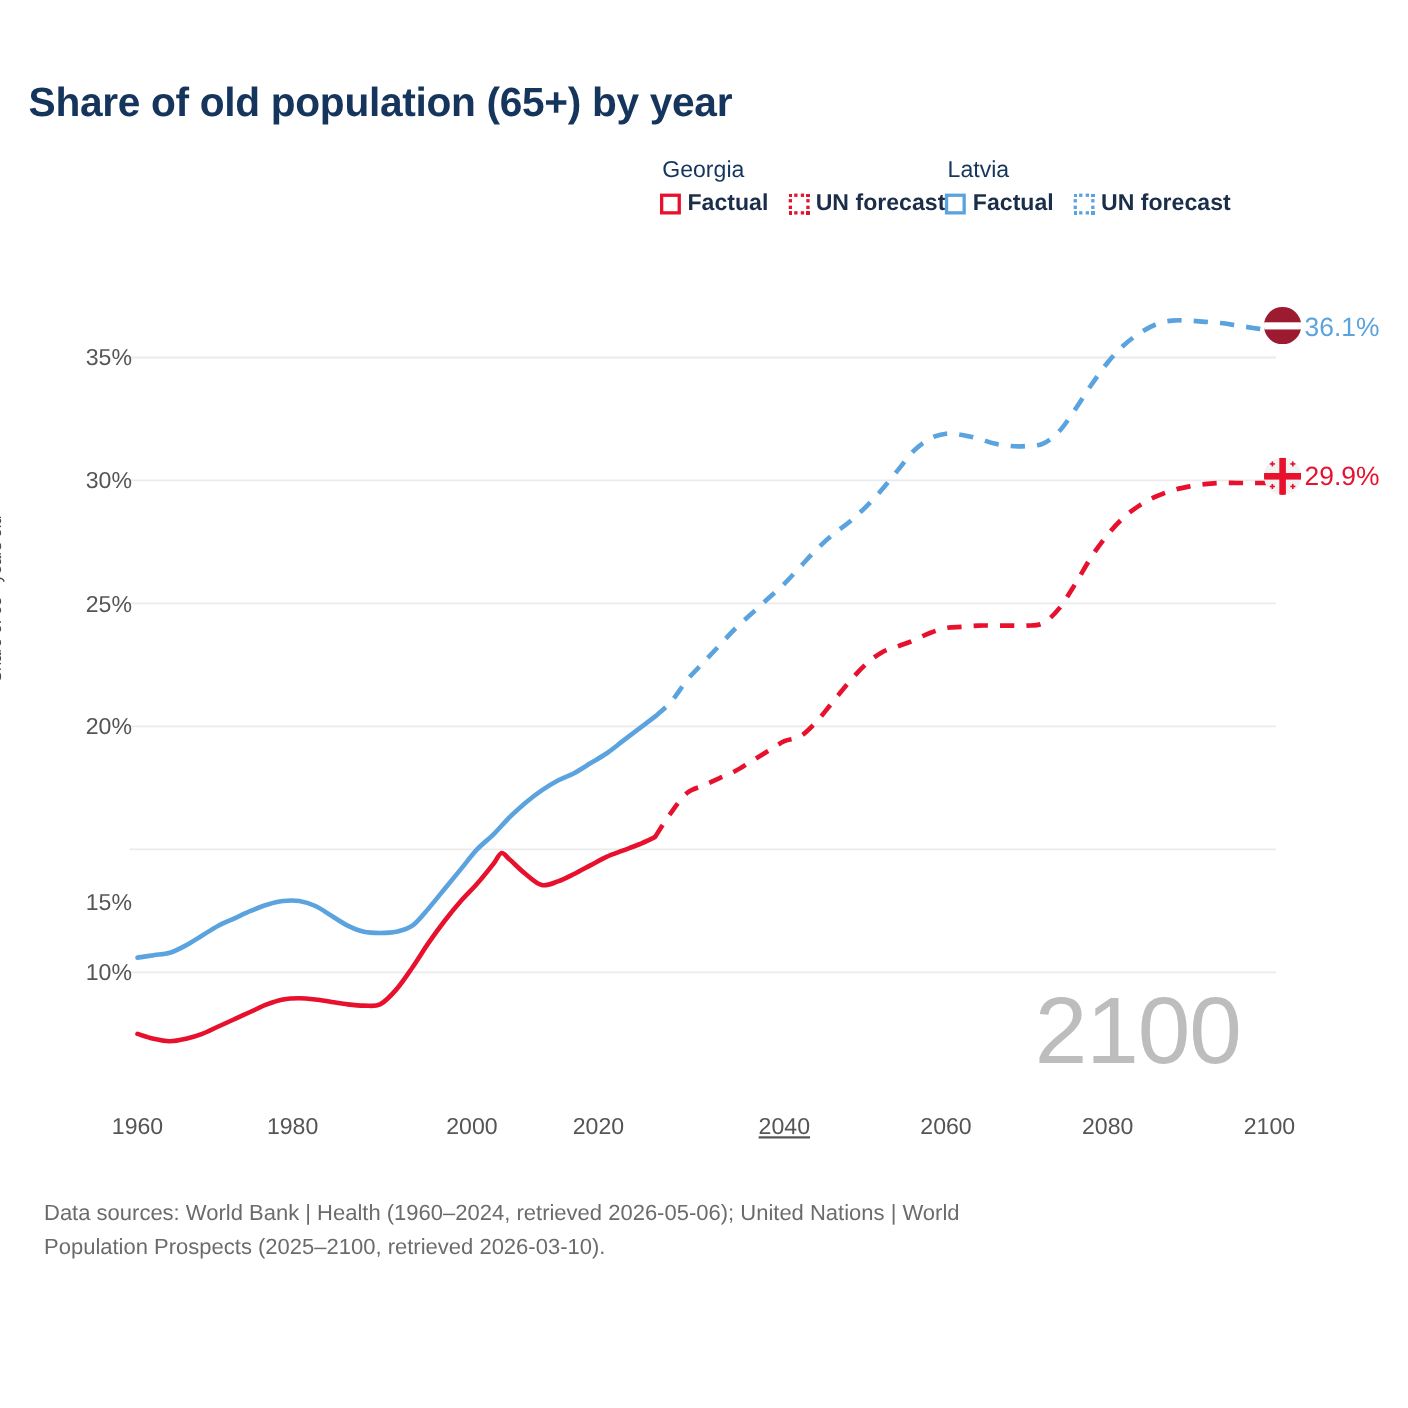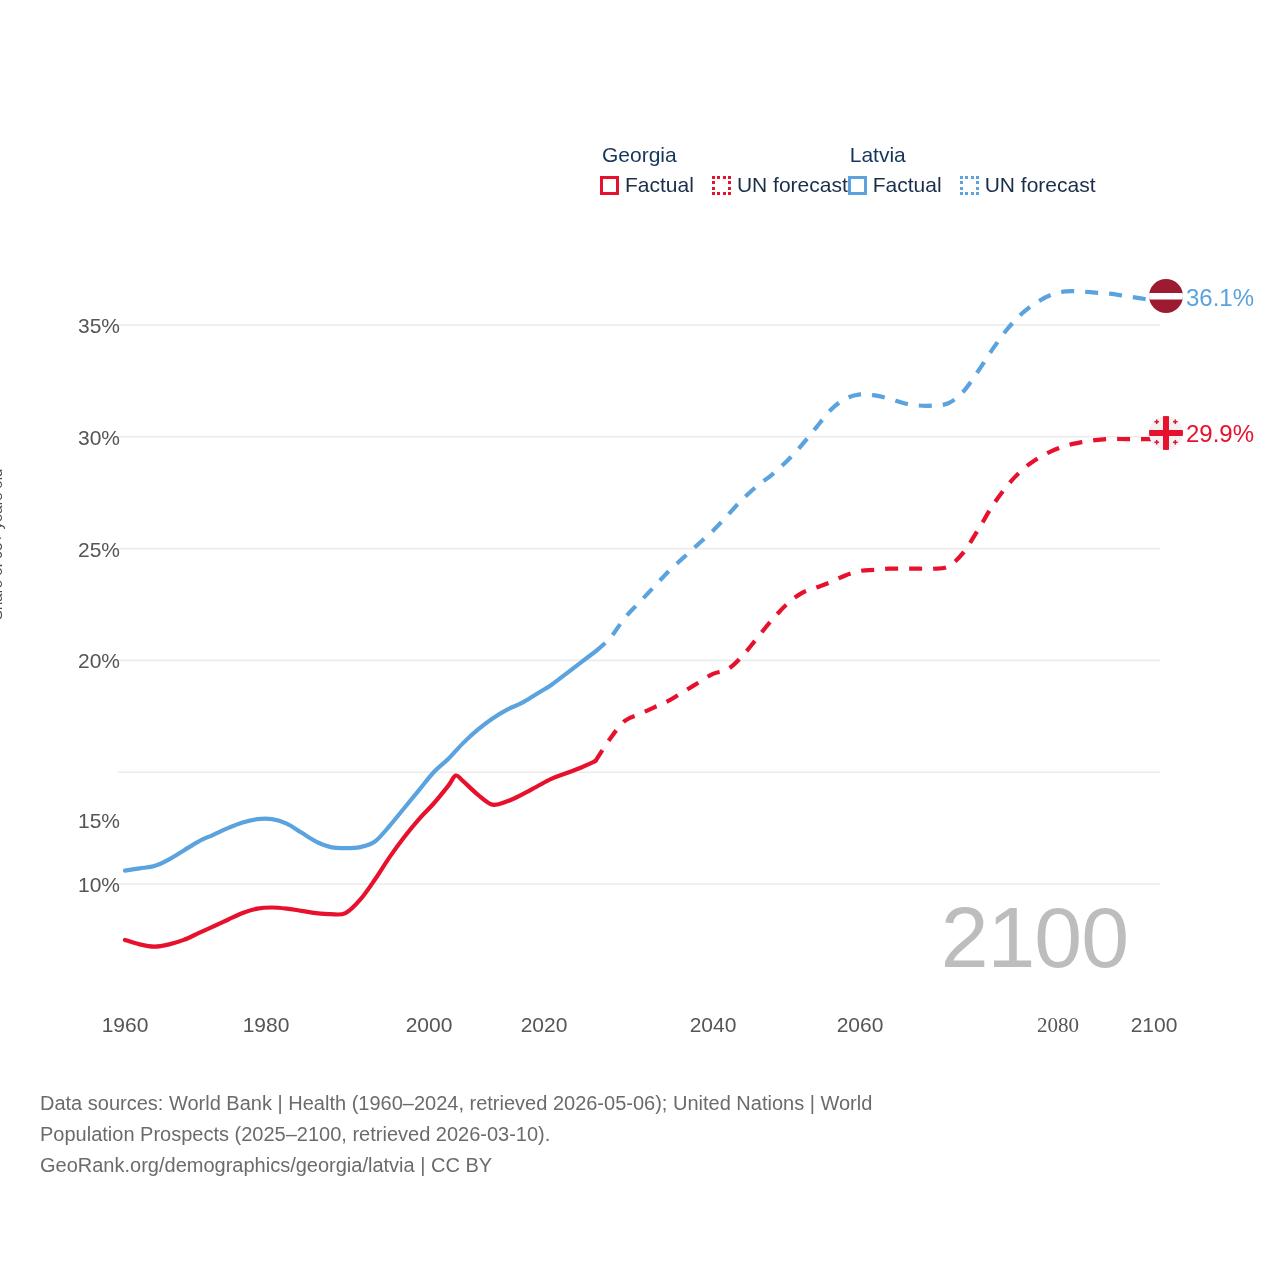--- a/index.html
+++ b/index.html
@@ -17,21 +17,21 @@
     font-size:37px;font-weight:bold;
     color:#16355c;
     letter-spacing:-0.3px;
   }
 
   .legend{position:absolute;left:600px;top:143px;display:flex;}
   .legend-group{display:flex;flex-direction:column;}
   .legend-country{
     font-size:21px;color:#16355c;margin-bottom:6px;padding-left:2px;
   }
-  .legend-row{display:flex;align-items:flex-end;gap:18px;}
+  .legend-row{display:flex;align-items:flex-end;gap:18px;font-weight:bold;}
   .legend-item{display:flex;align-items:center;gap:6px;}
   .swatch{width:19px;height:19px;background:#fff;box-sizing:border-box;}
   .sw-ga-solid{border:3px solid #e8112d;}
   .sw-ga-dot{border:3px dotted #e8112d;}
   .sw-lv-solid{border:3px solid #5ba3de;}
   .sw-lv-dot{border:3px dotted #5ba3de;}
   .legend-label{font-size:21px;color:#1a2e4a;}
 
   .plot{position:absolute;left:0;top:0;width:1280px;height:1280px;}
 
@@ -70,20 +70,21 @@
     position:absolute;left:40px;top:1088px;width:1200px;
     font-size:20px;color:#6b6b6b;line-height:1.55;
   }
   .footer div{margin:0;}
 </style>
 </head>
 <body>
 
 <div id="chart-root">
 
+  <div class="title">Share of old population (65+) by year</div>
 
   <div class="legend">
     <div class="legend-group">
       <div class="legend-country">Georgia</div>
       <div class="legend-row">
         <div class="legend-item">
           <span class="swatch sw-ga-solid"></span>
           <span class="legend-label">Factual</span>
         </div>
         <div class="legend-item">
@@ -128,23 +129,23 @@
       <div class="ytick" style="top: 660.4px;">20%</div>
       <div class="ytick" style="top: 548.6px;">25%</div>
       <div class="ytick" style="top: 436.8px;">30%</div>
       <div class="ytick" style="top: 325px;">35%</div>
     </div>
   <div id="xticks">
       <div class="xtick" style="left: 125px;">1960</div>
       <div class="xtick" style="left: 266px;">1980</div>
       <div class="xtick" style="left: 417px; margin-left: 12px;">2000</div>
       <div class="xtick" style="left: 544px;">2020</div>
-      <div class="xtick" style="left: 713px;">2040</div>
+      <div class="xtick" style="left: 713px; text-decoration: underline;">2040</div>
       <div class="xtick" style="left: 860px;">2060</div>
-      <div class="xtick" style="left: 1058px; font-family: Liberation Serif, serif;">2080</div>
+      <div class="xtick" style="left: 1007px;">2080</div>
       <div class="xtick" style="left: 1154px;">2100</div>
     </div>
 
   <div class="watermark">2100</div>
 
   <div class="flag lv">
     <svg viewBox="0 0 34 34" width="34" height="34">
       <rect x="0" y="0" width="34" height="34" fill="#9d1b31"></rect>
       <rect x="0" y="14" width="34" height="6.5" fill="#ffffff"></rect>
     </svg>
@@ -166,15 +167,14 @@
         <rect x="24" y="25.5" width="4.6" height="1.5"></rect>
           <rect x="25.55" y="23.95" width="1.5" height="4.6"></rect>
       </g>
     </svg>
   </div>
   <div class="endlabel ga">29.9%</div>
 
   <div class="footer">
     <div>Data sources: World Bank | Health (1960–2024, retrieved 2026-05-06); United Nations | World</div>
     <div>Population Prospects (2025–2100, retrieved 2026-03-10).</div>
-    <div>GeoRank.org/demographics/georgia/latvia | CC BY</div>
   </div>
 </div>
 
 </body></html>

